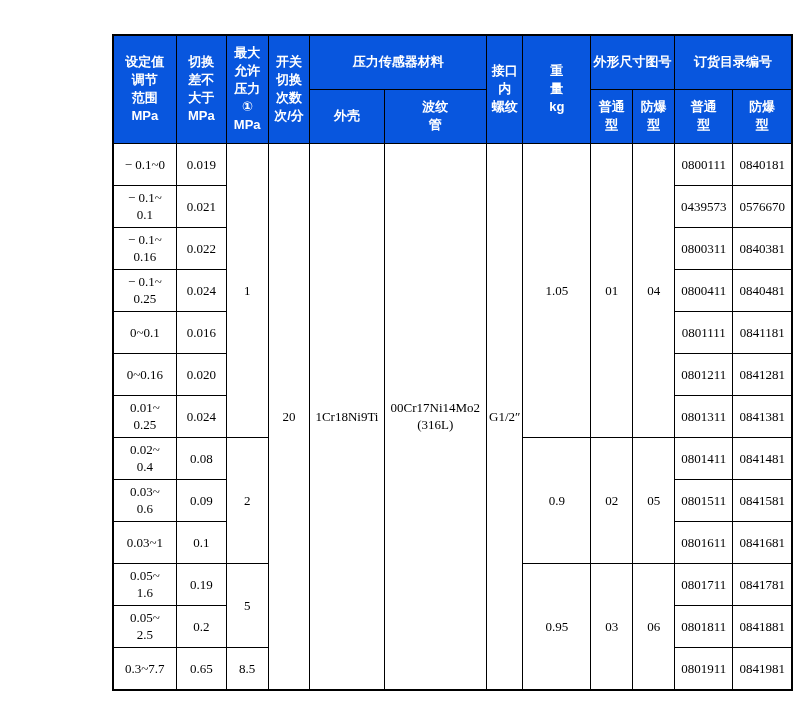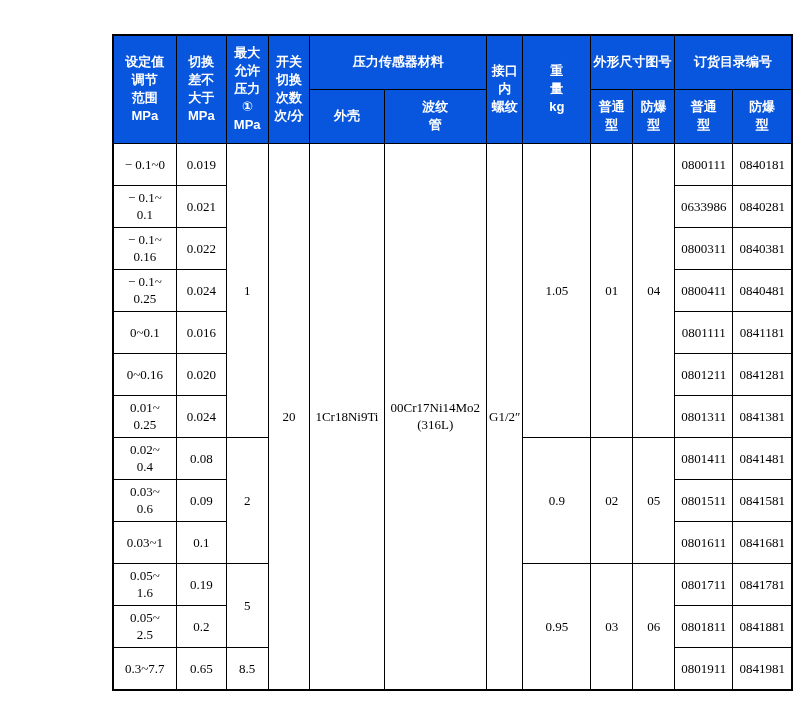--- a/index.html
+++ b/index.html
@@ -132,22 +132,22 @@
       <td class="c-port" rowspan="13">G1/2″</td>
       <td class="c-weight" rowspan="7">1.05</td>
       <td class="c-dim" rowspan="7">01</td>
       <td class="c-dim" rowspan="7">04</td>
       <td class="c-cat">0800111</td>
       <td class="c-cat">0840181</td>
     </tr>
     <tr>
       <td class="c-range">− 0.1~​0.1</td>
       <td class="c-diff">0.021</td>
-      <td class="c-cat">0633986</td>
-      <td class="c-cat">0840281</td>
+      <td class="c-cat">0439573</td>
+      <td class="c-cat">0576670</td>
     </tr>
     <tr>
       <td class="c-range">− 0.1~​0.16</td>
       <td class="c-diff">0.022</td>
       <td class="c-cat">0800311</td>
       <td class="c-cat">0840381</td>
     </tr>
     <tr>
       <td class="c-range">− 0.1~​0.25</td>
       <td class="c-diff">0.024</td>

